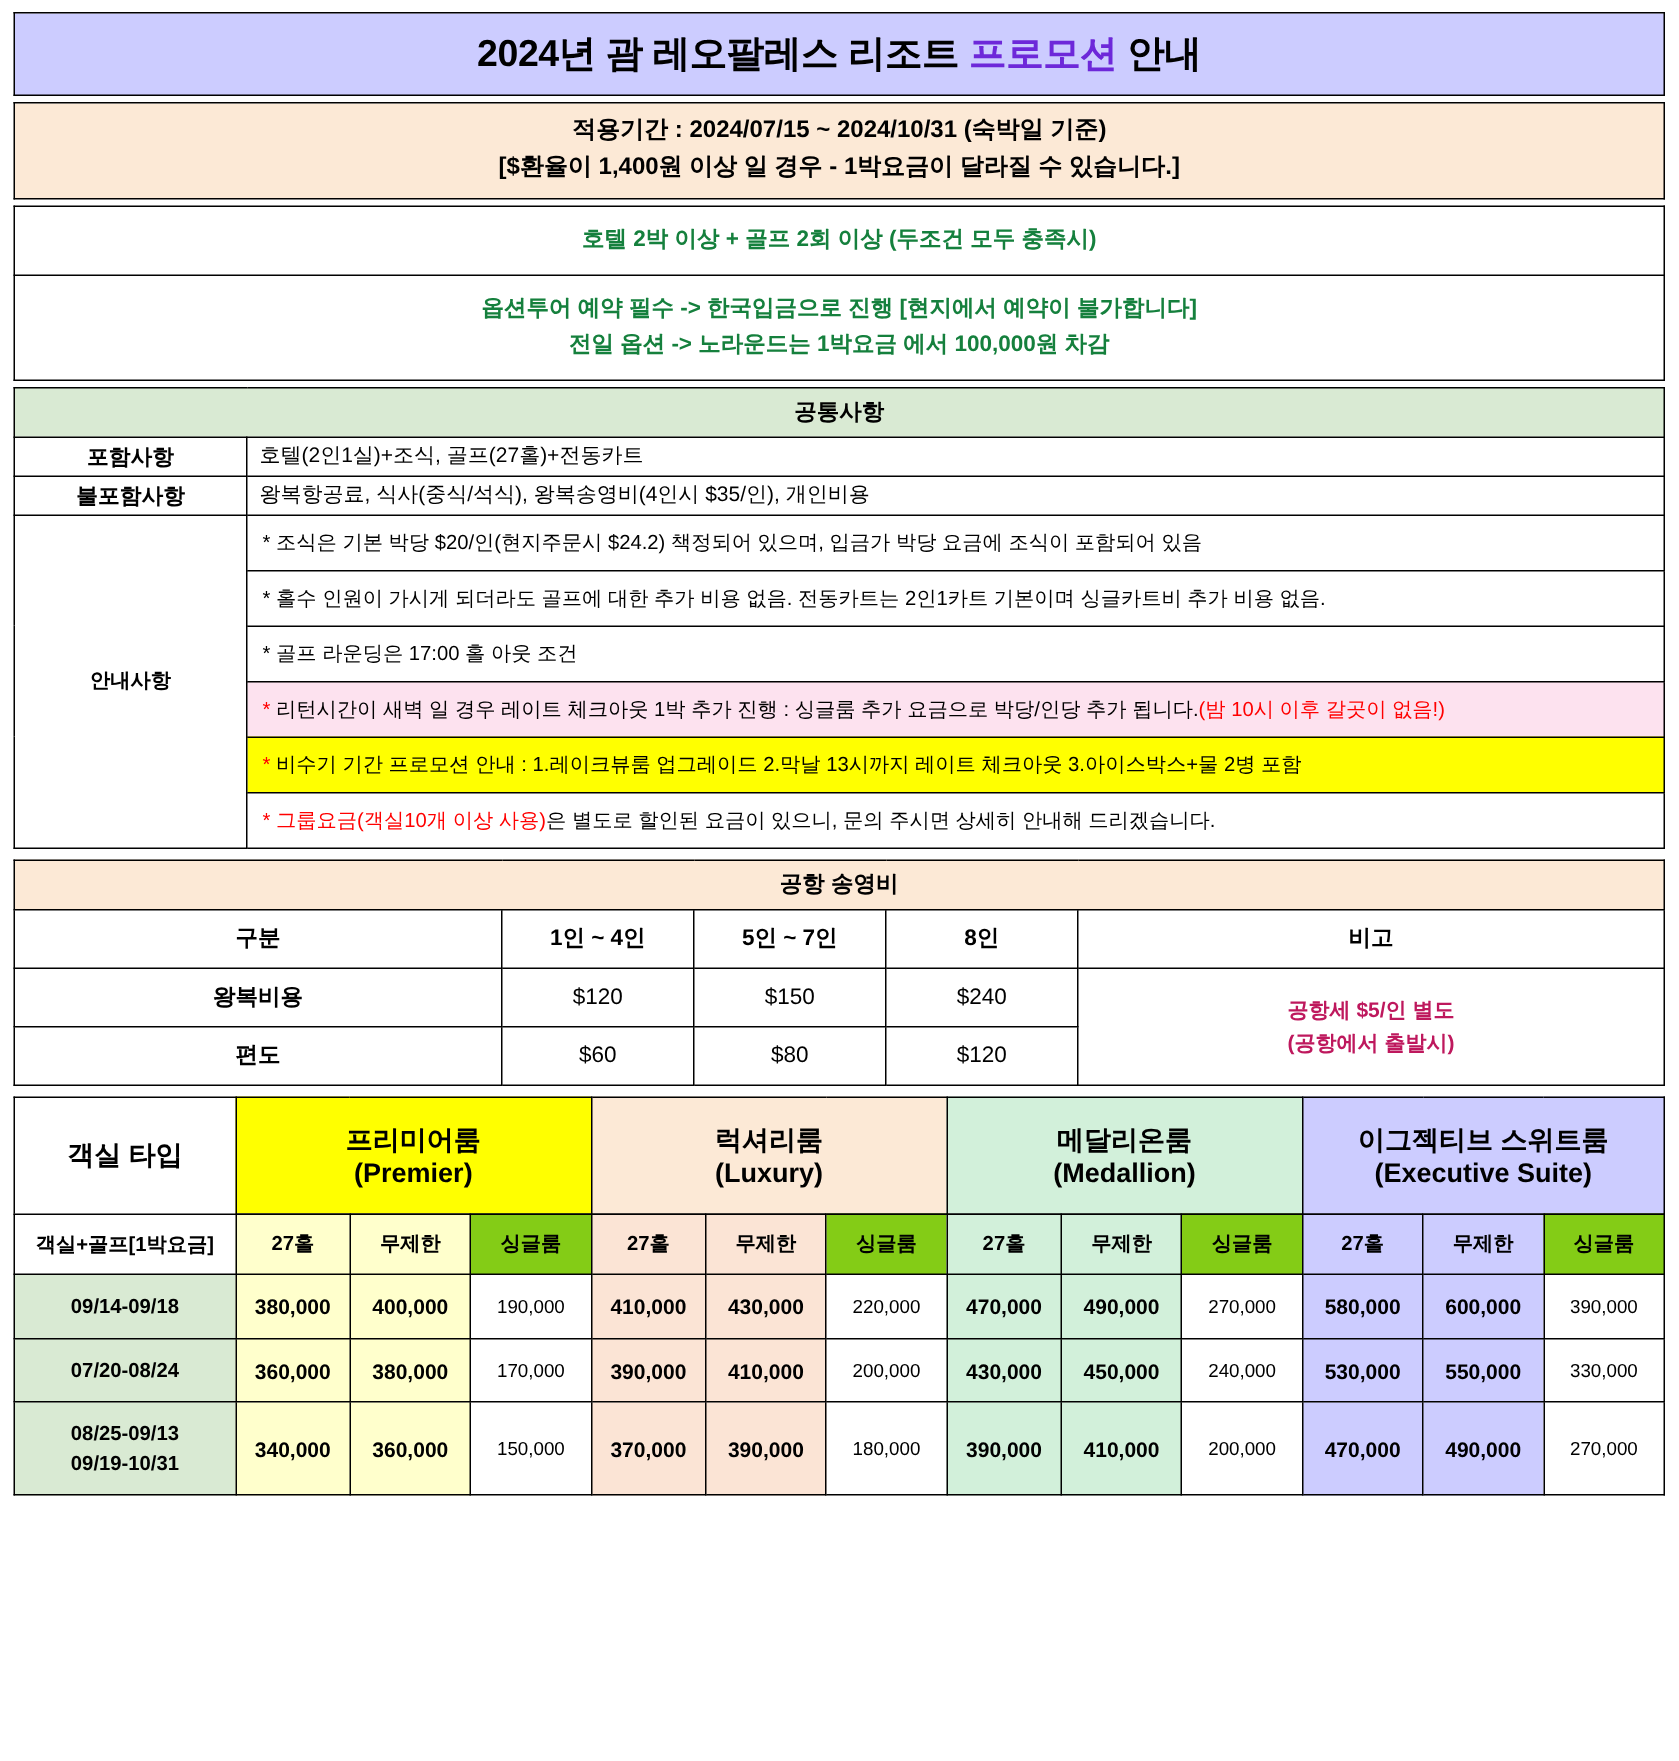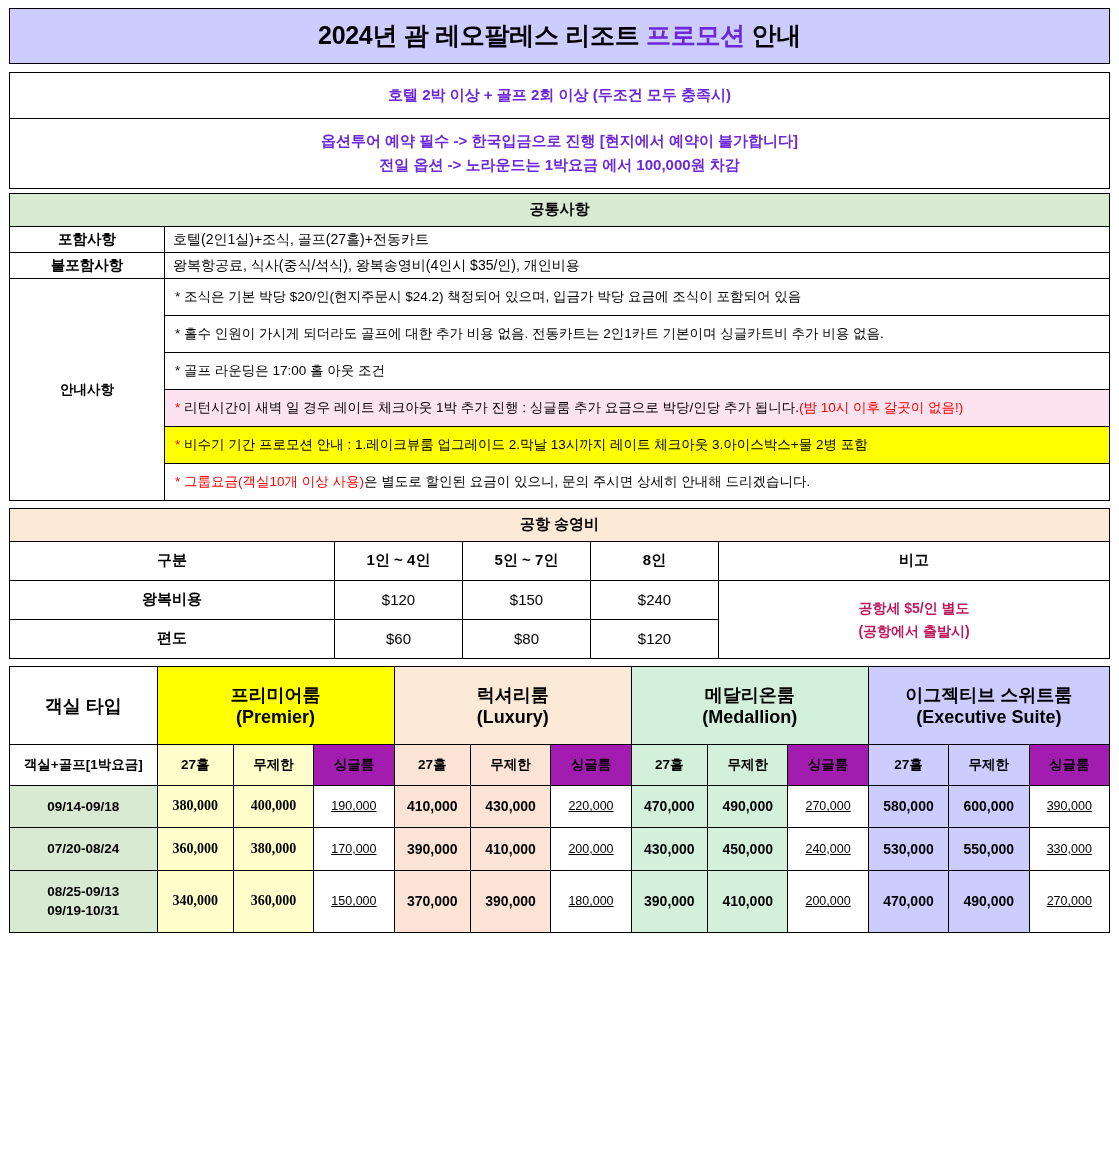--- a/index.html
+++ b/index.html
@@ -54,21 +54,21 @@
     font-weight: bold;
     line-height: 1.55;
     padding: 6px 0 7px 0;
   }
 
   
   .cond-cell {
     text-align: center;
     font-size: 15px;
     font-weight: bold;
-    color: #6d28d9;
+    color: #15803d;
     padding: 10px 0 11px 0;
     line-height: 1.6;
   }
 
   
   .sec-head {
     background: #d9ead3;
     text-align: center;
     font-weight: bold;
     font-size: 15px;
@@ -141,61 +141,70 @@
   .rt-sub {
     text-align: center;
     font-weight: bold;
     font-size: 13.5px;
     padding: 10px 0;
   }
   .sub-premier { background: #ffffcc; }
   .sub-luxury { background: #fbe4d5; }
   .sub-medallion { background: #d2f0da; }
   .sub-exec { background: #ccccff; }
-  .sub-plain { background: #a21caf; }
+  .sub-plain { background: #84cc16; }
   .rt-date {
     text-align: center;
     font-weight: bold;
     font-size: 13.5px;
     background: #d9ead3;
     line-height: 1.45;
     padding: 11px 0;
   }
   .rt-cell {
     text-align: center;
     font-size: 14px;
     font-weight: bold;
     padding: 11px 0;
   }
   .rt-cell.single {
     font-weight: normal;
     font-size: 12.5px;
     background: #ffffff;
-    text-decoration: underline;
-  }
-  .c-premier { background: #ffffcc; font-family: Liberation Serif, serif; }
+  }
+  .c-premier { background: #ffffcc; }
   .c-luxury { background: #fbe4d5; }
   .c-medallion { background: #d2f0da; }
   .c-exec { background: #ccccff; }
 </style>
 </head>
 <body>
 
 <div class="page">
 
   <table>
     <tbody>
         <tr>
       <td class="title-cell"><span>2024년 괌 레오팔레스 리조트 </span><span class="title-red">프로모션</span><span> 안내</span></td>
     </tr>
   </tbody>
     </table>
 
   <div class="gap-sm"></div>
 
+  <table>
+    <tbody>
+        <tr>
+      <td class="period-cell">
+        <div>적용기간 : 2024/07/15 ~ 2024/10/31 (숙박일 기준)</div>
+        <div>[$환율이 1,400원 이상 일 경우 - 1박요금이 달라질 수 있습니다.]</div>
+      </td>
+    </tr>
+  </tbody>
+    </table>
 
   <div class="gap-sm"></div>
 
   <table>
     <tbody>
         <tr>
       <td class="cond-cell">호텔 2박 이상 + 골프 2회 이상 (두조건 모두 충족시)</td>
     </tr>
     <tr>
       <td class="cond-cell">

